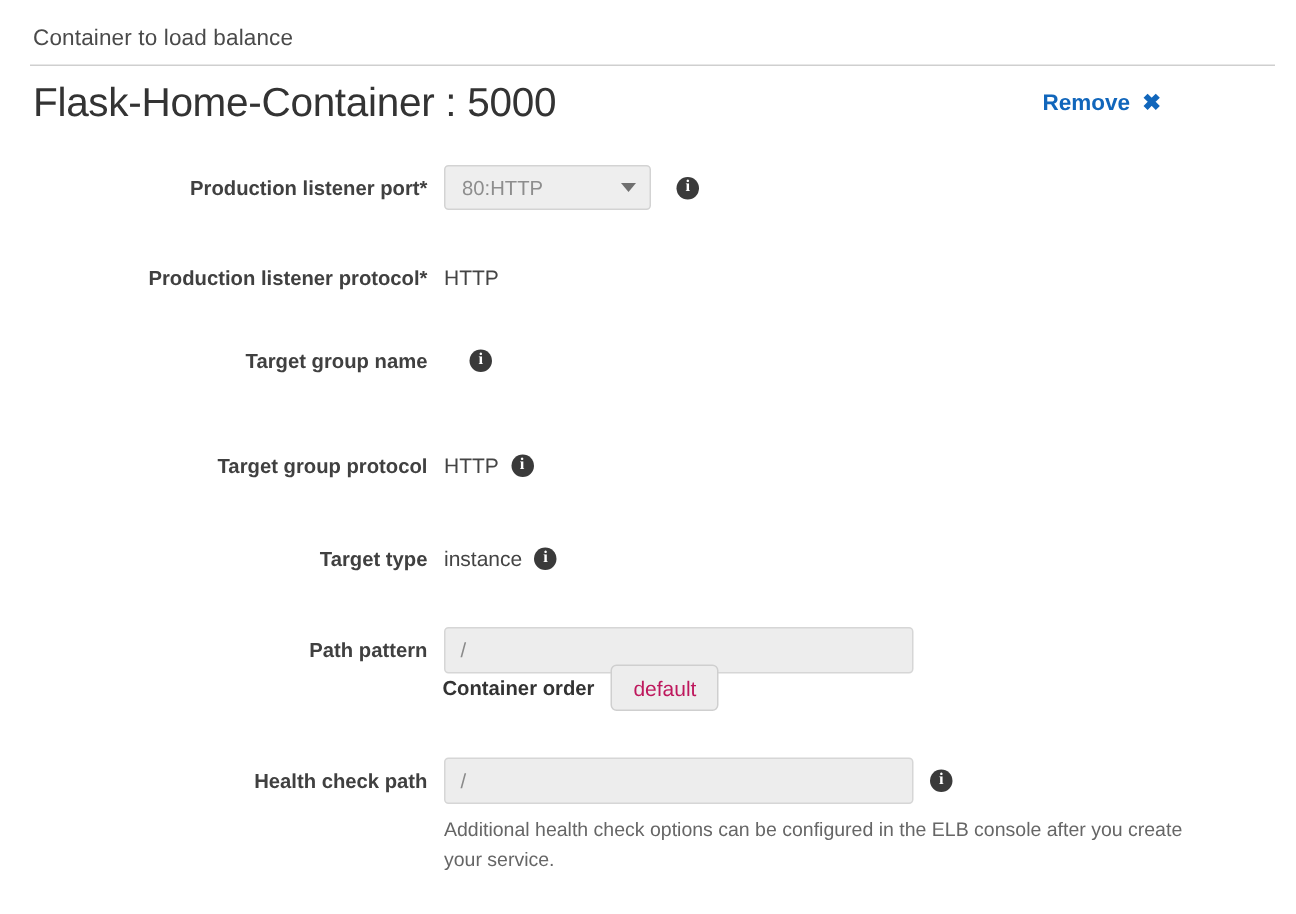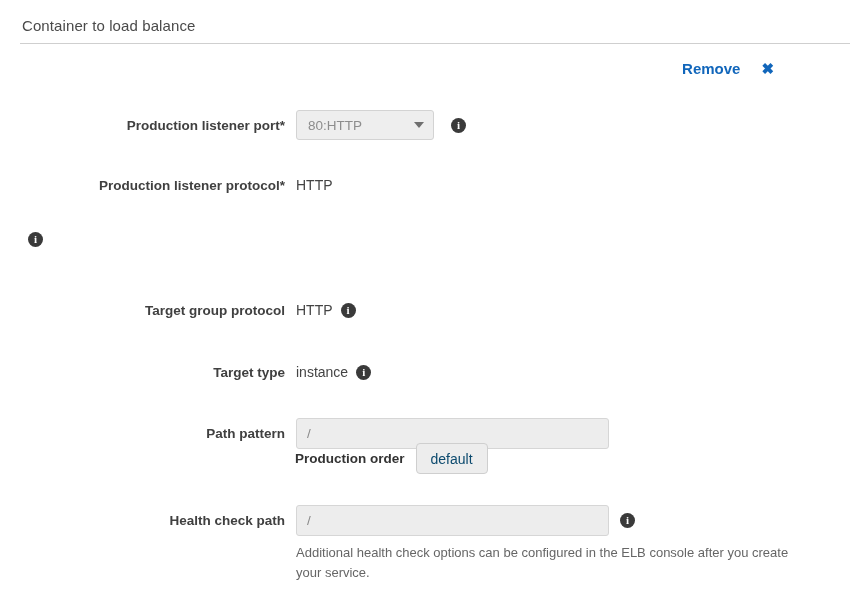--- a/index.html
+++ b/index.html
@@ -70,21 +70,21 @@
     top: 59px;
     font-size: 15px;
     line-height: 19px;
     font-weight: bold;
     color: #1166bb;
     text-decoration: none;
     cursor: pointer;
     white-space: nowrap;
     display: flex;
     align-items: center;
-    gap: 21px;
+    gap: 8px;
   }
   .remove-x {
     font-size: 15px;
     font-weight: bold;
     color: #1166bb;
     line-height: 15px;
   }
 
   
   .row {
@@ -207,21 +207,21 @@
     box-sizing: border-box;
     height: 31px;
     background: #ededed;
     border: 1px solid #cfcfcf;
     border-radius: 4px;
     display: flex;
     align-items: center;
     justify-content: center;
     padding: 0 14px;
     font-size: 14px;
-    color: #0c4a6e;
+    color: #be185d;
     margin-left: 11px;
   }
 
   .helptext {
     position: absolute;
     font-size: 13px;
     line-height: 20px;
     color: #666666;
     width: 500px;
   }
@@ -230,20 +230,21 @@
 <body>
 
 <div class="panel">
 
   <div class="left-rule"></div>
 
   <div class="section-label">Container to load balance</div>
 
   <div class="divider"></div>
 
+  <div class="title">Flask-Home-Container : 5000</div>
 
   <a class="remove-link">
     <span>Remove</span>
     <span class="remove-x">✖</span>
   </a>
 
   <div class="row" style="top:110px;">
     <div class="lbl">Production listener port*</div>
     <div class="ctl">
       <div class="select disabled">
@@ -257,20 +258,21 @@
   </div>
 
   <div class="row" style="top:176px;">
     <div class="lbl">Production listener protocol*</div>
     <div class="ctl">
       <span class="static-val">HTTP</span>
     </div>
   </div>
 
   <div class="row" style="top:232px;">
+    <div class="lbl">Target group name</div>
     <div class="ctl">
       <div class="info" style="margin-left:17px;">
           <i>i</i>
         </div>
     </div>
   </div>
 
   <div class="row" style="top:301px;">
     <div class="lbl">Target group protocol</div>
     <div class="ctl">
@@ -294,21 +296,21 @@
   <div class="row" style="top:418px;">
     <div class="lbl">Path pattern</div>
     <div class="ctl">
       <div class="txt" style="width:313px;">
         <span>/</span>
       </div>
     </div>
   </div>
 
   <div class="eval-row" style="left:295px; top:443px;">
-    <span class="eval-lbl">Production order</span>
+    <span class="eval-lbl">Container order</span>
     <div class="eval-box">
       <span>default</span>
     </div>
   </div>
 
   <div class="row" style="top:505px;">
     <div class="lbl">Health check path</div>
     <div class="ctl">
       <div class="txt" style="width:313px;">
         <span>/</span>

